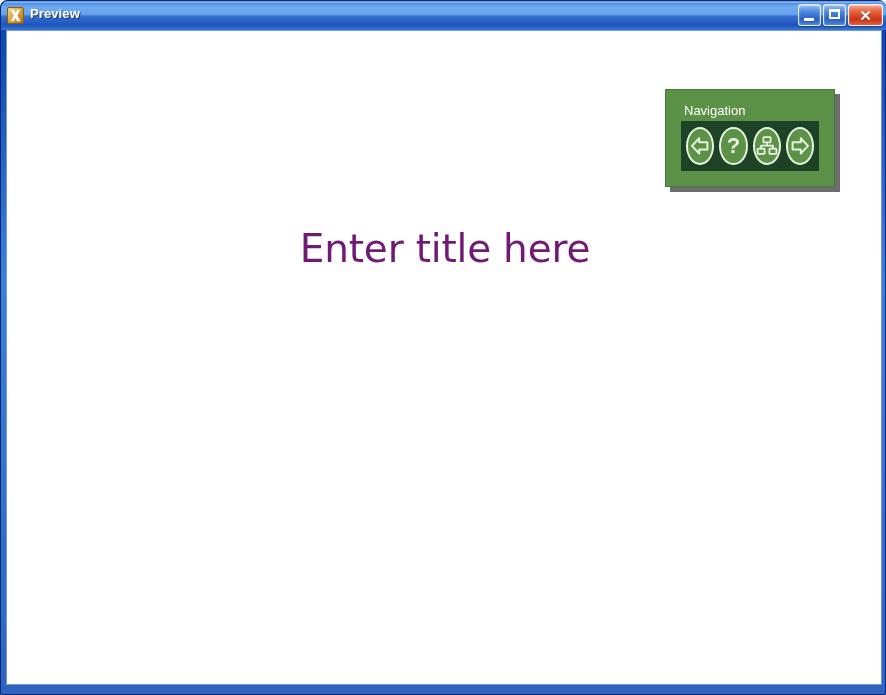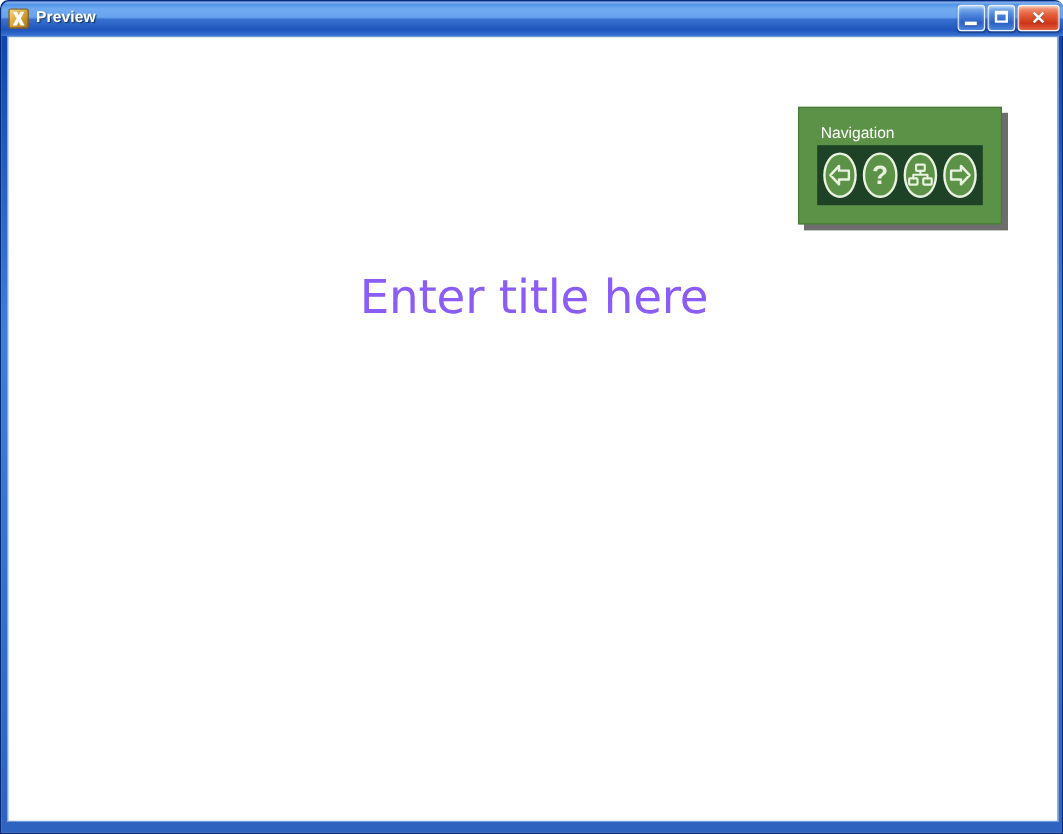--- a/index.html
+++ b/index.html
@@ -144,21 +144,21 @@
   }
 
   
   #slide-title {
     position: absolute;
     left: 0;
     top: 195px;
     width: 876px;
     text-align: center;
     font-size: 39px;
-    color: #8b5cf6;
+    color: #701a75;
     font-family: "DejaVu Sans", sans-serif;
     font-weight: normal;
     letter-spacing: -0.2px;
   }
 
   
   #nav-panel {
     position: absolute;
     left: 658px;
     top: 58px;

